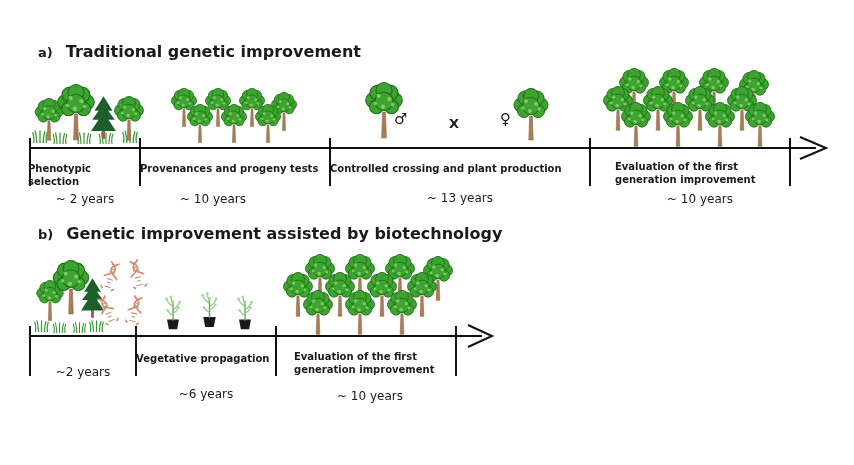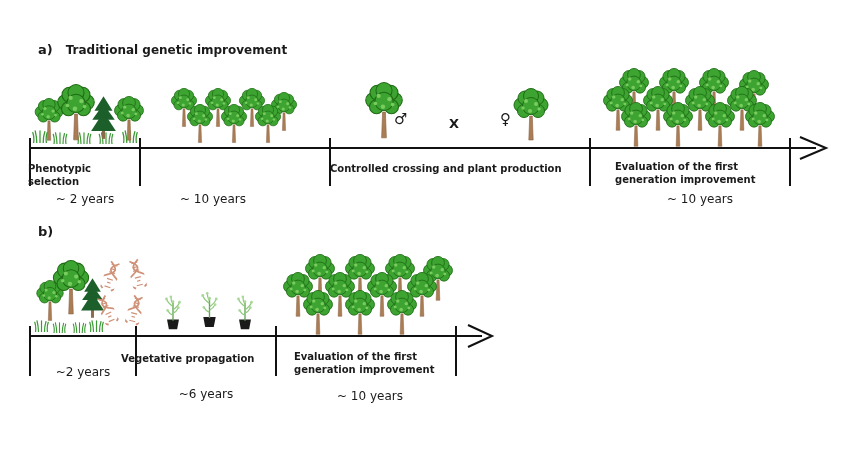--- a/index.html
+++ b/index.html
@@ -4,21 +4,21 @@
 <style>
   * { margin:0; padding:0; box-sizing:border-box; }
   html,body { background:#ffffff; }
   .canvas {
     position:relative; width:854px; height:465px; background:#ffffff;
     font-family:"DejaVu Sans","Liberation Sans",sans-serif; color:#1a1a1a; overflow:hidden;
   }
   .abs { position:absolute; }
   .sec-header { position:absolute; display:flex; align-items:baseline; }
   .sec-label { font-weight:bold; font-size:13px; margin-right:13px; }
-  .sec-title { font-weight:bold; font-size:12px; }
+  .sec-title { font-weight:bold; font-size:16px; }
   .phase-label { position:absolute; font-size:10px; text-align:left; line-height:1.3;font-weight:bold; }
   .year-label  { position:absolute; font-size:12px; text-align:center; }
   .gender { position:absolute; font-size:15px; font-weight:600; }
   .cross  { position:absolute; font-size:13px; font-weight:bold; }
   svg { display:block; }
   .defs { position:absolute; width:0; height:0; }
 </style>
 </head>
 <body>
 
@@ -139,29 +139,32 @@
     <line x1="2" y1="14" x2="788" y2="14" stroke="#111" stroke-width="2"></line>
     <polyline points="772,3 798,14 772,25" fill="none" stroke="#111" stroke-width="2"></polyline>
     <line x1="2" y1="4" x2="2" y2="52" stroke="#111" stroke-width="2"></line>
     <line x1="112" y1="4" x2="112" y2="52" stroke="#111" stroke-width="2"></line>
     <line x1="302" y1="4" x2="302" y2="52" stroke="#111" stroke-width="2"></line>
     <line x1="562" y1="4" x2="562" y2="52" stroke="#111" stroke-width="2"></line>
     <line x1="762" y1="4" x2="762" y2="52" stroke="#111" stroke-width="2"></line>
   </svg>
 
   <div class="phase-label" style="left:28px; top:162px; width:114px;">Phenotypic selection</div>
+  <div class="phase-label" style="left:140px; top:162px; width:190px;">Provenances and progeny tests</div>
   <div class="phase-label" style="left:330px; top:162px; width:292px;">Controlled crossing and plant production</div>
   <div class="phase-label" style="left:615px; top:160px; width:152px;">Evaluation of the first generation improvement</div>
 
   <div class="year-label" style="left:28px;  top:192px; width:114px;">~ 2 years</div>
   <div class="year-label" style="left:128px; top:192px; width:170px;">~ 10 years</div>
+  <div class="year-label" style="left:330px; top:191px; width:260px;">~ 13 years</div>
   <div class="year-label" style="left:600px; top:192px; width:200px;">~ 10 years</div>
 
   <div class="sec-header" style="left:38px; top:224px;">
     <span class="sec-label">b)</span>
+    <span class="sec-title">Genetic improvement assisted by biotechnology</span>
   </div>
 
   <svg class="abs" style="left:34px; top:254px;" width="72" height="80">
     <use href="#grass" x="0" y="66" width="15" height="12"></use>
     <use href="#grass" x="18" y="68" width="15" height="11"></use>
     <use href="#grass" x="38" y="68" width="15" height="11"></use>
     <use href="#grass" x="55" y="66" width="15" height="12"></use>
     <use href="#tree" x="0" y="26" width="32" height="42"></use>
     <use href="#tree" x="16" y="6" width="42" height="56"></use>
     <use href="#conifer" x="46" y="22" width="25" height="44"></use>
@@ -203,20 +206,20 @@
 
   <svg class="abs" style="left:28px; top:322px;" width="480" height="58">
     <line x1="2" y1="14" x2="454" y2="14" stroke="#111" stroke-width="2"></line>
     <polyline points="440,3 464,14 440,25" fill="none" stroke="#111" stroke-width="2"></polyline>
     <line x1="2" y1="4" x2="2" y2="54" stroke="#111" stroke-width="2"></line>
     <line x1="108" y1="4" x2="108" y2="54" stroke="#111" stroke-width="2"></line>
     <line x1="248" y1="4" x2="248" y2="54" stroke="#111" stroke-width="2"></line>
     <line x1="428" y1="4" x2="428" y2="54" stroke="#111" stroke-width="2"></line>
   </svg>
 
-  <div class="phase-label" style="left:121px; top:352px; width:140px;">Vegetative propagation</div>
+  <div class="phase-label" style="left:136px; top:352px; width:140px;">Vegetative propagation</div>
   <div class="phase-label" style="left:294px; top:350px; width:152px;">Evaluation of the first generation improvement</div>
 
   <div class="year-label" style="left:32px;  top:365px; width:102px;">~2 years</div>
   <div class="year-label" style="left:136px; top:387px; width:140px;">~6 years</div>
   <div class="year-label" style="left:294px; top:389px; width:152px;">~ 10 years</div>
 
 </div>
 
 </body></html>

